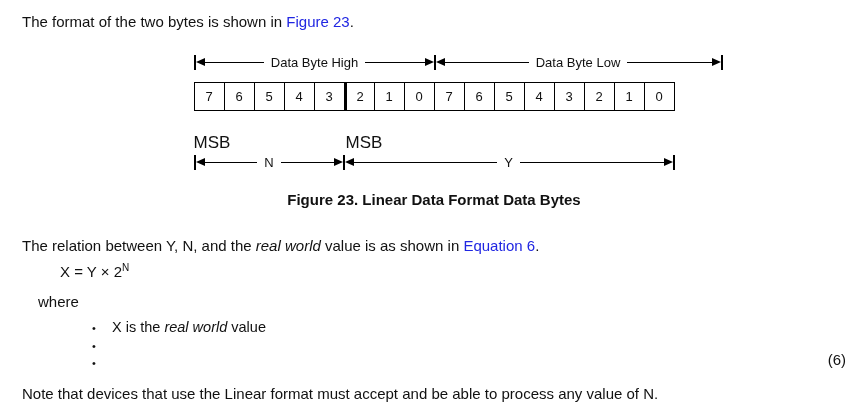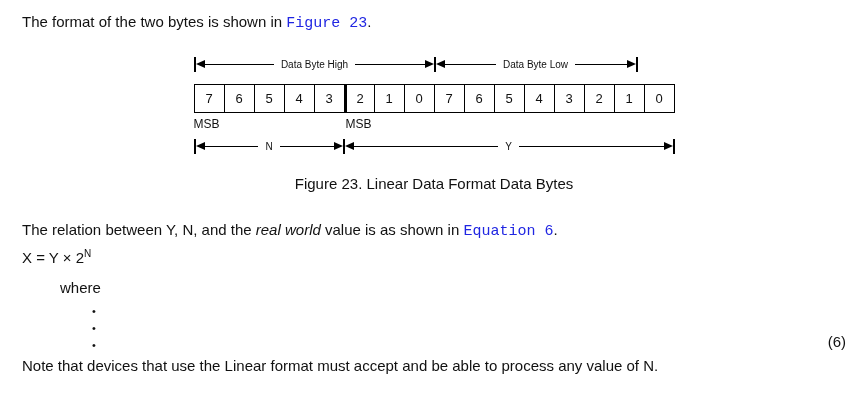--- a/index.html
+++ b/index.html
@@ -2,80 +2,80 @@
 <html><head>
 <meta charset="utf-8">
 <style>
   html,body{margin:0;padding:0;background:#ffffff;}
   body{
     width:868px;height:402px;box-sizing:border-box;
     padding:13px 22px 10px 22px;
     font-family:"Liberation Sans","DejaVu Sans",sans-serif;
     font-size:15px;color:#111111;
   }
-  .link{color:#2026E2;text-decoration:none;cursor:pointer;font-family:Liberation Mono, monospace;}
+  .link{color:#2026E2;text-decoration:none;cursor:pointer;}
   .italic{font-style:italic;}
   p{margin:0;}
 
   
   .figure{width:481px;margin:24px auto 0 auto;}
   .dimrow{display:flex;align-items:center;height:16px;}
   .tick{width:2px;height:15px;background:#000;flex:0 0 auto;}
   .seg{display:flex;align-items:center;flex:0 0 auto;}
   .hline{flex:1 1 auto;border-top:1px solid #000;height:0;}
   .arr{width:0;height:0;flex:0 0 auto;}
   .arr.left{border-top:4px solid transparent;border-bottom:4px solid transparent;border-right:9px solid #000;}
   .arr.right{border-top:4px solid transparent;border-bottom:4px solid transparent;border-left:9px solid #000;}
-  .dimlabel{padding:0 7px;font-size:10px;white-space:nowrap;flex:0 0 auto;}
+  .dimlabel{padding:0 7px;font-size:13px;white-space:nowrap;flex:0 0 auto;}
 
   .bitsrow{display:flex;margin-top:12px;}
   .cell{
     box-sizing:content-box;width:29px;height:27px;
     border-top:1px solid #000;border-bottom:1px solid #000;border-left:1px solid #000;
     text-align:center;line-height:27px;font-size:13px;
   }
   .cell.thick{border-left-width:3px;width:27px;}
   .cell.last{border-right:1px solid #000;}
 
-  .msbrow{position:relative;height:17px;margin-top:3px;font-size:12px;}
+  .msbrow{position:relative;height:17px;margin-top:21px;font-size:17px;}
   .msb-a{position:absolute;left:0;top:1px;}
   .msb-b{position:absolute;left:152px;top:1px;}
 
   .bottomdims{margin-top:5px;}
-  .caption{margin-top:21px;text-align:center;font-weight:normal;font-size:15px;}
+  .caption{margin-top:21px;text-align:center;font-weight:bold;font-size:15px;}
 
   
   .relation{margin-top:29px;}
-  .equation{margin-top:9px;}
+  .equation{margin-top:9px;margin-left:38px;}
   .equation sup{font-size:10px;vertical-align:super;line-height:0;}
-  .where{margin-top:13px;margin-left:38px;}
+  .where{margin-top:13px;margin-left:16px;}
   .bullets{position:relative;margin-top:9px;}
   .bullet{display:flex;align-items:baseline;padding-left:70px;margin:5px 0;font-size:14.5px;}
   .dot{flex:0 0 20px;font-size:11px;}
   .eqnum{position:absolute;right:0;bottom:1px;font-size:15px;}
-  .note{margin-top:6px;}
+  .note{margin-top:16px;}
 </style>
 </head>
 <body>
 
 <p><span>The format of the two bytes is shown in </span><span class="link">Figure 23</span><span>.</span></p>
 
 <div class="figure">
 
   <div class="dimrow">
     <span class="tick"></span>
     <span class="seg" style="width:238px;">
       <span class="arr left"></span>
       <span class="hline"></span>
       <span class="dimlabel">Data Byte High</span>
       <span class="hline"></span>
       <span class="arr right"></span>
     </span>
     <span class="tick"></span>
-    <span class="seg" style="width:200px;">
+    <span class="seg" style="width:285px;">
       <span class="arr left"></span>
       <span class="hline"></span>
       <span class="dimlabel">Data Byte Low</span>
       <span class="hline"></span>
       <span class="arr right"></span>
     </span>
     <span class="tick"></span>
   </div>
 
   <div class="bitsrow">
@@ -127,20 +127,21 @@
 
 <p class="relation"><span>The relation between Y, N, and the </span><span class="italic">real world</span><span> value is as shown in </span><span class="link">Equation 6</span><span>.</span></p>
 
 <p class="equation"><span>X = Y × 2</span><sup>N</sup></p>
 
 <p class="where">where</p>
 
 <div class="bullets">
   <div class="bullet">
     <span class="dot">•</span>
+    <span><span>X is the </span><span class="italic">real world</span><span> value</span></span>
   </div>
   <div class="bullet">
     <span class="dot">•</span>
   </div>
   <div class="bullet">
     <span class="dot">•</span>
   </div>
   <span class="eqnum">(6)</span>
 </div>
 

